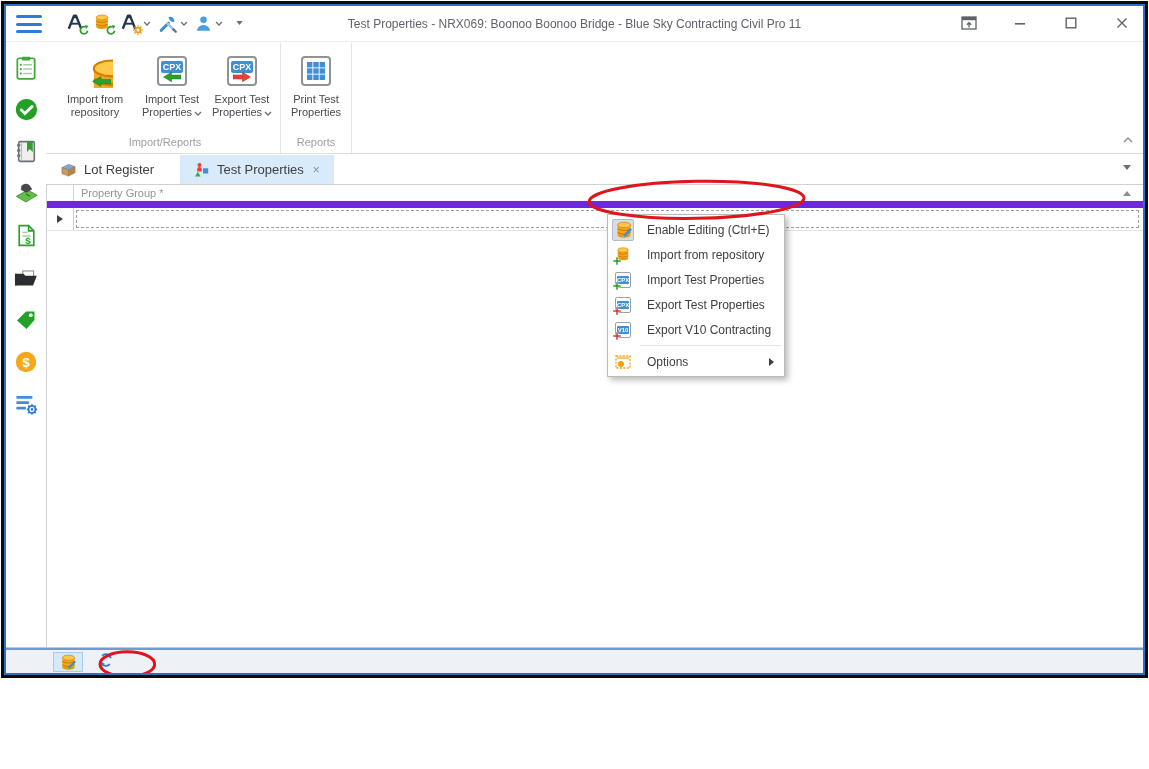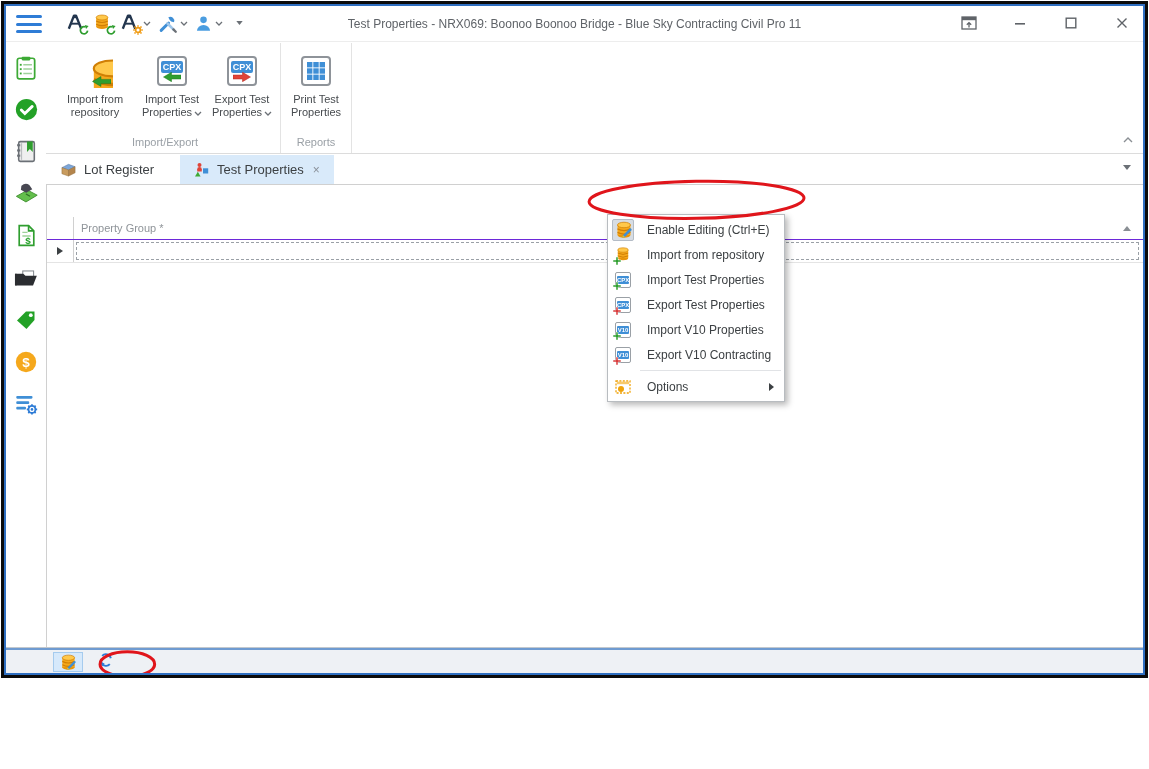--- a/index.html
+++ b/index.html
@@ -45,21 +45,21 @@
 
   
   .tabstrip { position:absolute; left:40px; top:148px; right:0; height:30px; display:flex; align-items:flex-end; }
   .tab { height:29px; display:flex; align-items:center; gap:7px; padding:4px 14px; font-size:13px; color:#3c4043; cursor:pointer; margin-right:12px; }
   .tab.active { background:#d9eafa; }
   .tab-close { color:#8a9099; font-size:12px; line-height:12px; margin-left:2px; cursor:pointer; }
   .tabstrip-dd { margin-left:auto; margin-right:12px; padding-bottom:10px; cursor:pointer; }
 
   
   .grid { position:absolute; left:40px; top:178px; right:0; bottom:26px; border-left:1px solid #d0d0d0; border-top:1px solid #d0d0d0; background:#fff; display:flex; flex-direction:column; }
-  .grid-header { height:23px; border-bottom:1px solid #6d28d9; display:flex;margin-top:32px; }
+  .grid-header { height:23px; border-bottom:7px solid #6d28d9; display:flex; }
   .ind-col { width:27px; border-right:1px solid #d0d0d0; flex:none; display:flex; align-items:center; justify-content:center; }
   .hdr-cell { flex:1; display:flex; align-items:center; padding-left:7px; font-size:11px; color:#8f9499; position:relative; cursor:pointer; }
   .sort-asc { position:absolute; right:12px; width:0; height:0; border-left:4px solid transparent; border-right:4px solid transparent; border-bottom:5px solid #8a8f94; }
   .grid-newrow { height:23px; border-bottom:1px solid #e4e4e4; display:flex; }
   .row-arrow { width:0; height:0; border-top:4px solid transparent; border-bottom:4px solid transparent; border-left:6px solid #3c4043; }
   .newrow-cell { flex:1; position:relative; cursor:text; }
   .newrow-cell::after { content:""; position:absolute; left:2px; right:4px; top:2px; bottom:2px; border:1px dashed #9aa0a6; }
   .grid-body { flex:1; background:#fff; }
 
   
@@ -431,21 +431,21 @@
               <svg class="arrow" width="18" height="10">
                     <use href="#i-arrow-r"></use>
                   </svg>
             </div>
           </div>
           <div class="btn-label"><span>Export Test Properties</span><svg width="8" height="5">
                   <use href="#i-chevd"></use>
                 </svg></div>
         </div>
       </div>
-      <div class="rg-label">Import/Export</div>
+      <div class="rg-label">Import/Reports</div>
     </div>
 
     <div class="ribbon-group">
       <div class="rg-buttons">
         <div class="ribbon-btn w64">
           <div class="btn-icon-wrap">
             <div class="rib-print">
                   <svg width="20" height="20">
                     <use href="#i-grid9"></use>
                   </svg>
@@ -543,31 +543,20 @@
               </svg>
             </span>
       </span>
       <span class="menu-label">Export Test Properties</span>
     </div>
     <div class="menu-item">
       <span class="menu-icon-box">
         <span class="mini-box">
               <span class="band">V10</span>
               <svg class="mini-badge" width="8" height="8">
-                <use href="#i-plus-g"></use>
-              </svg>
-            </span>
-      </span>
-      <span class="menu-label">Import V10 Properties</span>
-    </div>
-    <div class="menu-item">
-      <span class="menu-icon-box">
-        <span class="mini-box">
-              <span class="band">V10</span>
-              <svg class="mini-badge" width="8" height="8">
                 <use href="#i-plus-r"></use>
               </svg>
             </span>
       </span>
       <span class="menu-label">Export V10 Contracting</span>
     </div>
     <div class="menu-sep"></div>
     <div class="menu-item">
       <span class="menu-icon-box">
             <svg width="16" height="16">

